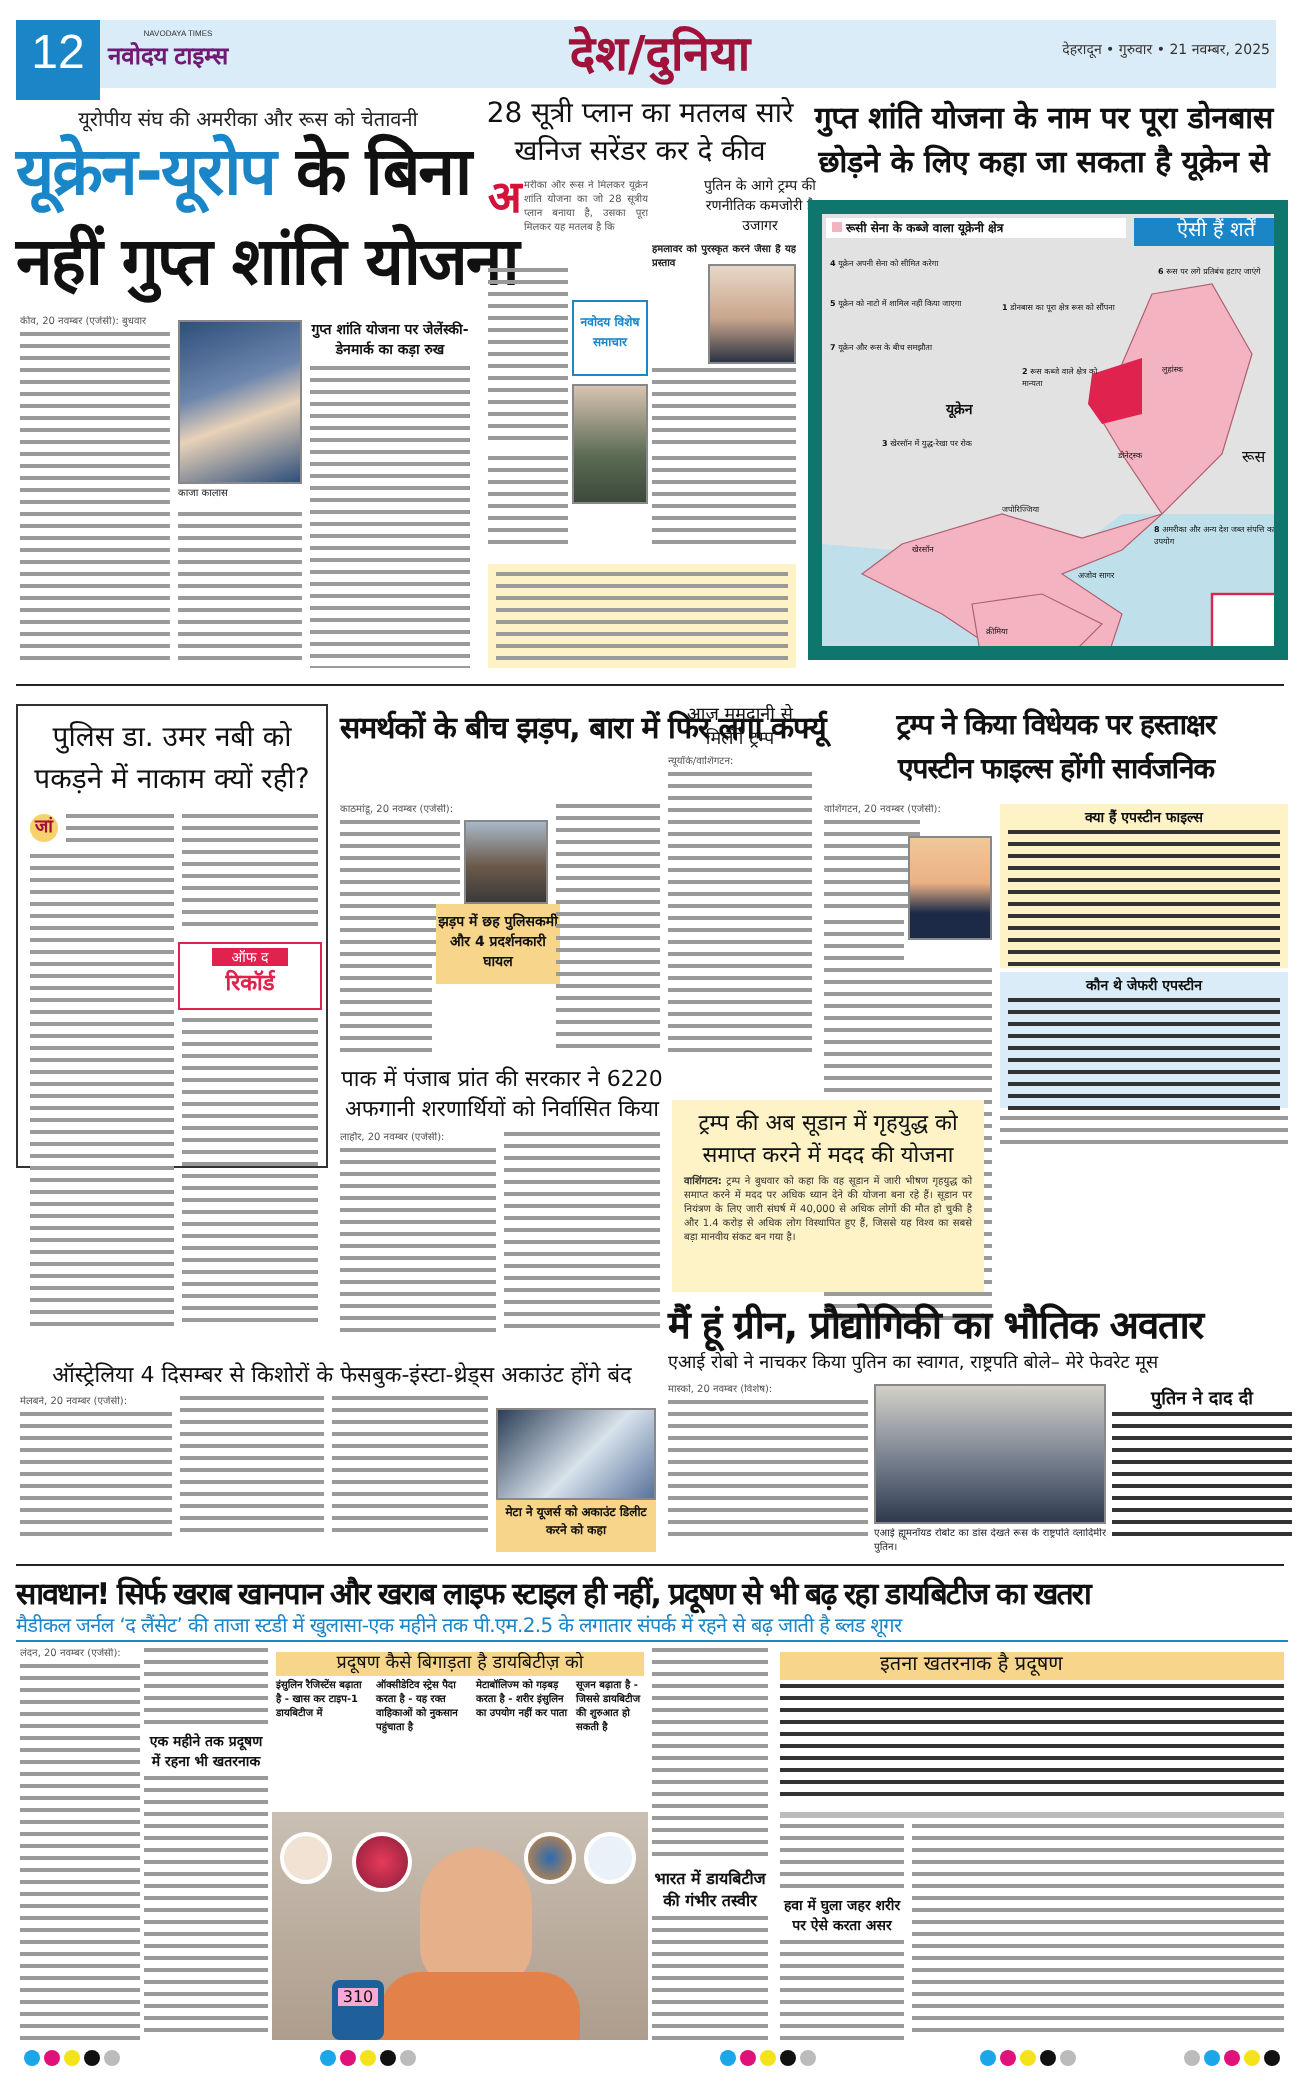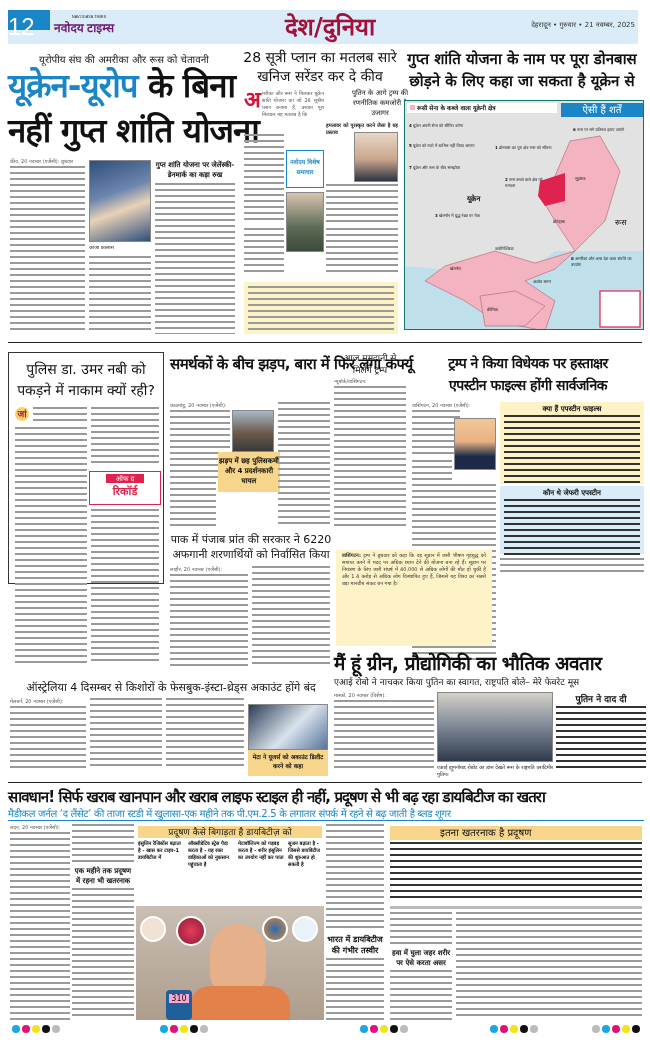--- a/index.html
+++ b/index.html
@@ -1,35 +1,35 @@
 <!DOCTYPE html>
 <html><head>
 <meta charset="utf-8">
 <style>
   *{box-sizing:border-box;margin:0;padding:0}
   body{width:650px;height:1043px;background:#fff;font-family:"DejaVu Sans",sans-serif;position:relative;overflow:hidden;color:#111}
   .abs{position:absolute}
   .hdr{left:8px;top:10px;width:630px;height:34px;background:#d9ecf7}
-  .pgnum{left:8px;top:10px;width:42px;height:20px;background:#1a86c7;color:#fff;font-size:24px;line-height:34px;text-align:left;font-family:"Liberation Sans",sans-serif}
+  .pgnum{left:8px;top:10px;width:42px;height:40px;background:#1a86c7;color:#fff;font-size:24px;line-height:34px;text-align:center;font-family:"Liberation Sans",sans-serif}
   .brand{left:54px;top:14px;width:70px;font-family:"Liberation Sans",sans-serif}
   .brand .small{font-size:4px;color:#333;text-align:center}
   .brand .big{font-size:12px;color:#701a75;font-weight:bold}
   .section{left:225px;top:10px;width:210px;height:34px;text-align:center;font-size:24px;line-height:34px;color:#a0123a;font-weight:bold}
   .dateline{left:470px;top:20px;width:165px;font-size:7px;color:#333;text-align:right}
   .txt{font-size:5px;line-height:7px;color:#555;overflow:hidden;text-align:justify}
   .txt::before{content:"";display:block}
   .lines{background:repeating-linear-gradient(to bottom,#9a9a9a 0 2px,transparent 2px 6px)}
   .kicker{font-size:10px;color:#222;text-align:center}
   .h1blue{color:#1a86c7}
   .hbig{font-weight:bold;color:#111;font-family:"DejaVu Sans",sans-serif;letter-spacing:-1px}
   .rule{height:2px;background:#222}
   .photo{background:linear-gradient(135deg,#7a8ca0,#c9b8a6);border:1px solid #888}
   .yellowbox{background:#fdf3c6}
   .bluebox{background:#1a86c7;color:#fff}
-  .map{background:#bfe0ea;border:1px solid #0f766e;overflow:hidden}
+  .map{background:#bfe0ea;border:7px solid #0f766e;overflow:hidden}
   .redletter{color:#d3133a;font-weight:bold}
   .marks{bottom:8px;height:10px;display:flex;gap:2px}
   .dot{width:8px;height:8px;border-radius:50%}
 </style>
 </head>
 <body>
 
 <div class="abs hdr"></div>
 <div class="abs pgnum">12</div>
 <div class="abs brand">
@@ -155,20 +155,21 @@
   <div class="lines" style="margin:2px 4px;height:56px;background:repeating-linear-gradient(to bottom,#333 0 2px,transparent 2px 6px)"></div>
 </div>
 <div class="abs lines" style="left:500px;top:558px;width:144px;height:14px"></div>
 
 <div class="abs" style="left:170px;top:532px;width:162px;text-align:center;font-size:11px;line-height:15px">पाक में पंजाब प्रांत की सरकार ने 6220 अफगानी शरणार्थियों को निर्वासित किया</div>
 <div class="abs txt" style="left:170px;top:566px;width:78px">लाहौर, 20 नवम्बर (एजेंसी):</div>
 <div class="abs lines" style="left:170px;top:574px;width:78px;height:94px"></div>
 <div class="abs lines" style="left:252px;top:566px;width:78px;height:102px"></div>
 
 <div class="abs yellowbox" style="left:336px;top:550px;width:156px;height:96px">
+  <div style="text-align:center;font-size:11px;line-height:16px;margin-top:4px;padding:0 6px">ट्रम्प की अब सूडान में गृहयुद्ध को समाप्त करने में मदद की योजना</div>
   <div class="txt" style="padding:2px 6px;color:#333"><b>वाशिंगटन:</b> <span>ट्रम्प ने बुधवार को कहा कि वह सूडान में जारी भीषण गृहयुद्ध को समाप्त करने में मदद पर अधिक ध्यान देने की योजना बना रहे हैं। सूडान पर नियंत्रण के लिए जारी संघर्ष में 40,000 से अधिक लोगों की मौत हो चुकी है और 1.4 करोड़ से अधिक लोग विस्थापित हुए हैं, जिससे यह विश्व का सबसे बड़ा मानवीय संकट बन गया है।</span></div>
 </div>
 
 <div class="abs hbig" style="left:334px;top:650px;width:312px;font-size:19px;line-height:26px;letter-spacing:-0.5px">मैं हूं ग्रीन, प्रौद्योगिकी का भौतिक अवतार</div>
 <div class="abs" style="left:334px;top:676px;width:312px;font-size:9px;line-height:12px;white-space:nowrap">एआई रोबो ने नाचकर किया पुतिन का स्वागत, राष्ट्रपति बोले– मेरे फेवरेट मूस</div>
 <div class="abs txt" style="left:334px;top:692px;width:100px">मास्को, 20 नवम्बर (विशेष):</div>
 <div class="abs lines" style="left:334px;top:700px;width:100px;height:68px"></div>
 <div class="abs photo" style="left:437px;top:692px;width:116px;height:70px;background:linear-gradient(180deg,#d4d0c8,#7d8794 50%,#2f3a4e)"></div>
 <div class="abs txt" style="left:437px;top:764px;width:116px;color:#222">एआई ह्यूमनॉयड रोबोट का डांस देखते रूस के राष्ट्रपति व्लादिमीर पुतिन।</div>
 <div class="abs" style="left:556px;top:692px;width:90px;font-size:9px;font-weight:bold;text-align:center">पुतिन ने दाद दी</div>

